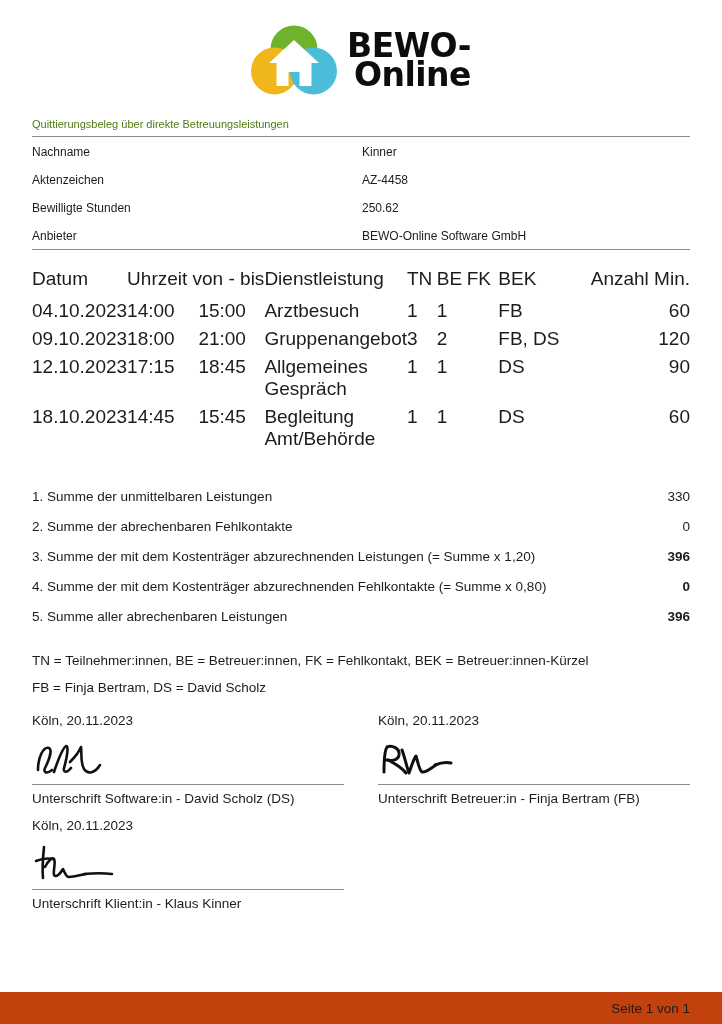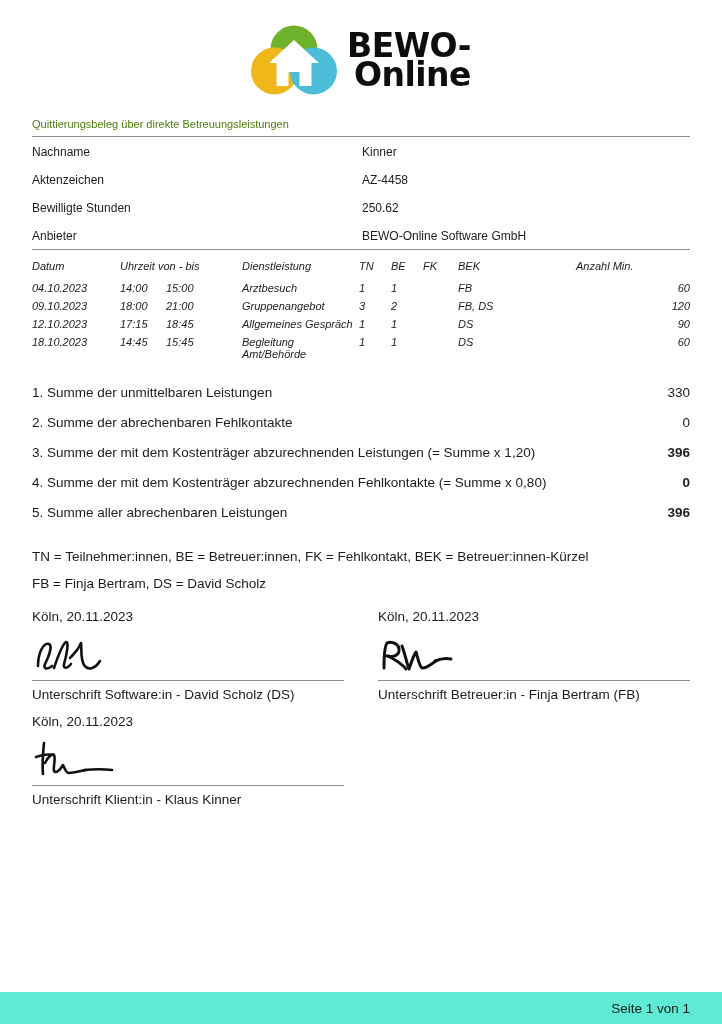--- a/index.html
+++ b/index.html
@@ -87,52 +87,51 @@
   .info-table td {
     padding: 8px 0 6px 0;
     vertical-align: top;
   }
   .info-label { width: 330px; }
 
   
   .svc-table {
     width: 100%;
     border-collapse: collapse;
-    font-size: 11px;
-    margin-top: 2px;
-    font-style: italic;
+    font-size: 19px;
+    margin-top: 10px;
   }
   .svc-table thead th {
     font-weight: normal;
     text-align: left;
     padding: 8px 0 7px 0;
     vertical-align: top;
     white-space: nowrap;
   }
   .svc-table tbody td {
     padding: 3px 0 3px 0;
     vertical-align: top;
   }
   .col-date   { width: 88px; }
   .col-from   { width: 46px; }
-  .col-to     { width: 76px; }
+  .col-to     { width: 76px; text-align: center; }
   .col-svc    { width: 117px; }
   .col-tn     { width: 32px; }
   .col-be     { width: 32px; }
   .col-fk     { width: 35px; }
   .col-bek    { width: 118px; }
   .col-min    { text-align: right; }
   .th-time    { }
 
   
   .sum-table {
     width: 100%;
     border-collapse: collapse;
     font-size: 13.5px;
-    margin-top: 14px;
+    margin-top: 28px;
   }
   .sum-table td {
     padding: 8px 0 7px 0;
     vertical-align: top;
   }
   .sum-val {
     text-align: right;
     width: 70px;
     white-space: nowrap;
   }
@@ -372,16 +371,16 @@
             </g>
           </svg>
         </div>
         <hr class="sig-line">
         <div class="sig-caption">Unterschrift Klient:in - Klaus Kinner</div>
       </div>
     </div>
 
   </div>
 
-  <div class="footer-bar" style="background: #5eead4;">
+  <div class="footer-bar" style="background: #c2410c;">
     <span class="footer-text">Seite 1 von 1</span>
   </div>
 </div>
 
 </body></html>

